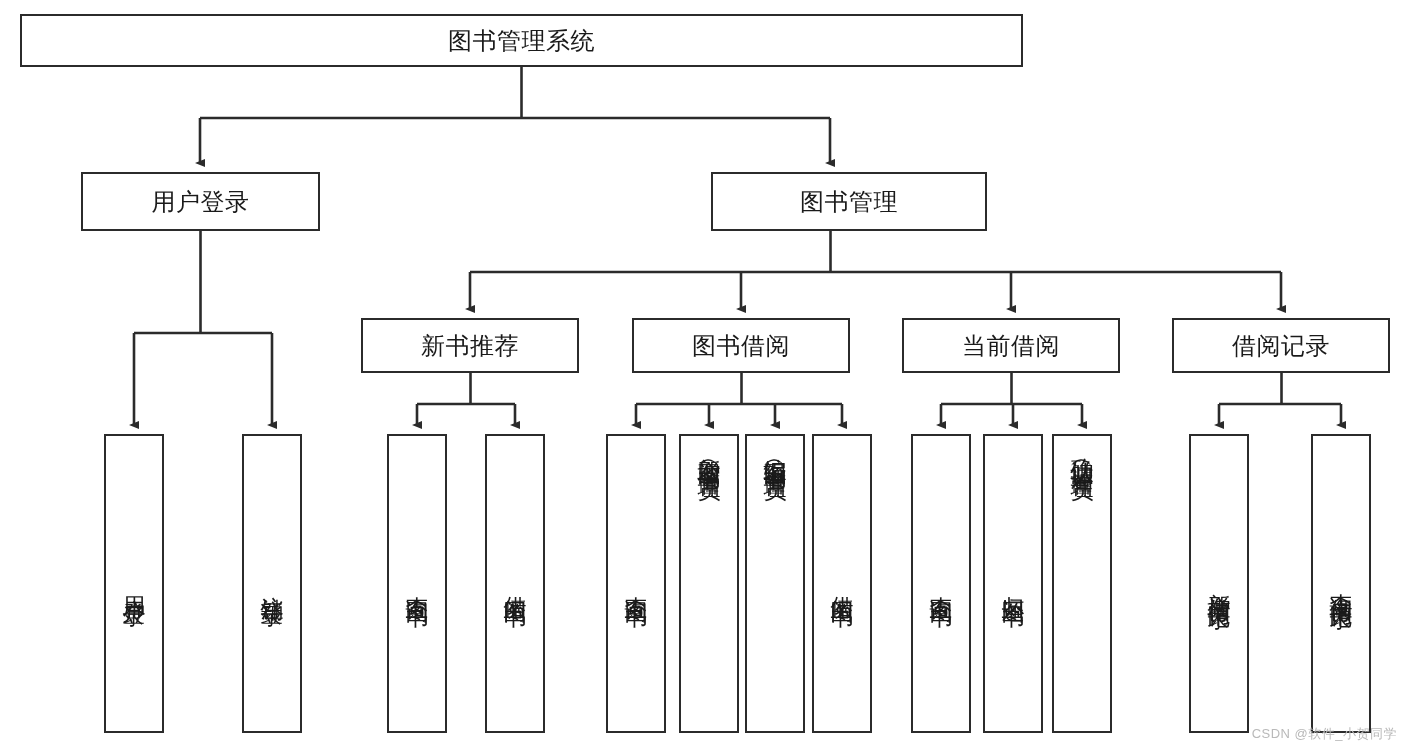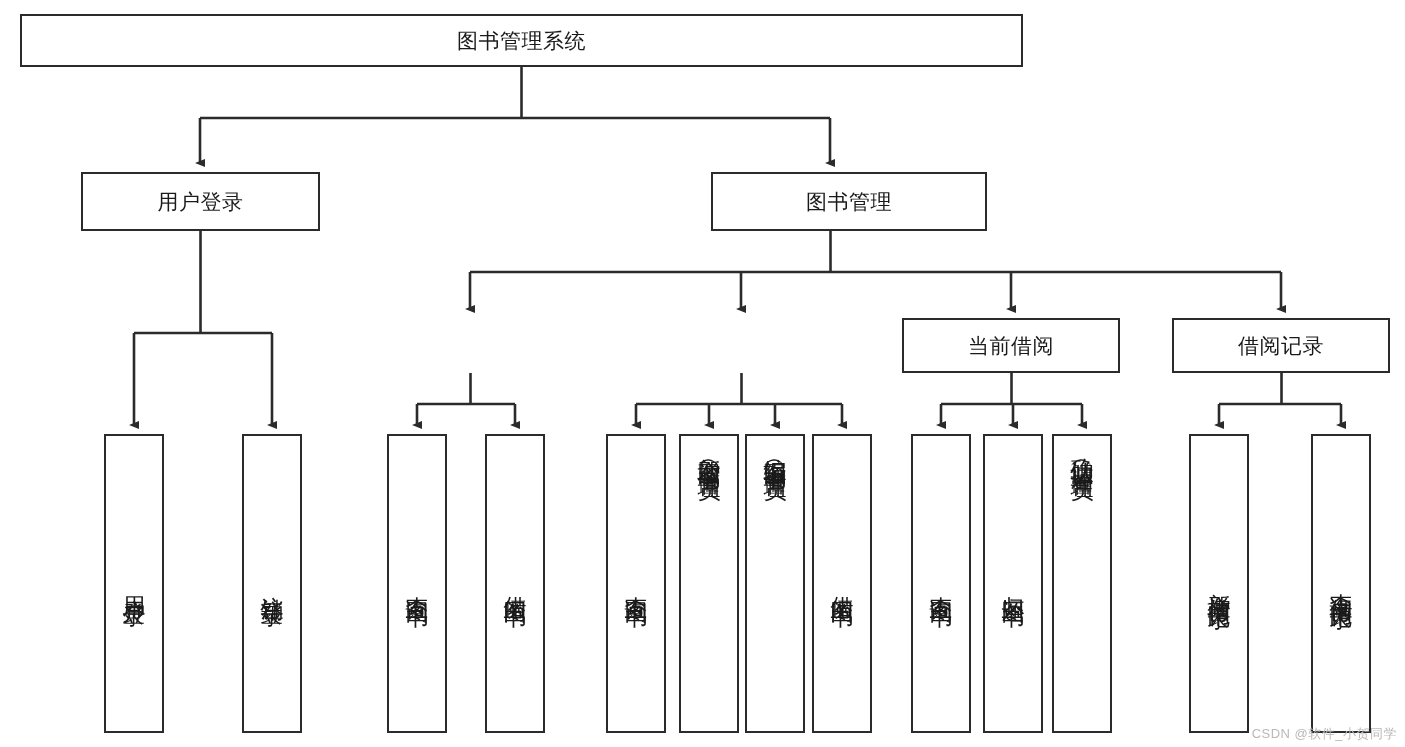--- a/index.html
+++ b/index.html
@@ -32,21 +32,21 @@
     position: absolute;
     box-sizing: border-box;
     background: #ffffff;
     border: 2px solid #2b2b2b;
     display: flex;
     align-items: center;
     justify-content: center;
     color: #1a1a1a;
   }
   .node.h-node {
-    font-size: 21px;
+    font-size: 24px;
     letter-spacing: 0.5px;
   }
   .node.v-node {
     font-size: 23px;
     align-items: center;
     justify-content: center;
     padding: 4px 0;
   }
   .node.v-node.top-align {
     align-items: flex-start;
@@ -134,20 +134,26 @@
     <span class="htext">图书管理系统</span>
   </div>
 
   <div class="node h-node" style="left:81px; top:172px; width:239px; height:59px;">
     <span class="htext">用户登录</span>
   </div>
   <div class="node h-node" style="left:711px; top:172px; width:276px; height:59px;">
     <span class="htext">图书管理</span>
   </div>
 
+  <div class="node h-node" style="left:361px; top:318px; width:218px; height:55px;">
+    <span class="htext">新书推荐</span>
+  </div>
+  <div class="node h-node" style="left:632px; top:318px; width:218px; height:55px;">
+    <span class="htext">图书借阅</span>
+  </div>
   <div class="node h-node" style="left:902px; top:318px; width:218px; height:55px;">
     <span class="htext">当前借阅</span>
   </div>
   <div class="node h-node" style="left:1172px; top:318px; width:218px; height:55px;">
     <span class="htext">借阅记录</span>
   </div>
 
   <div class="node v-node" style="left:104px; top:434px; width:60px; height:299px;">
     <span class="vtext">用户登录</span>
   </div>

